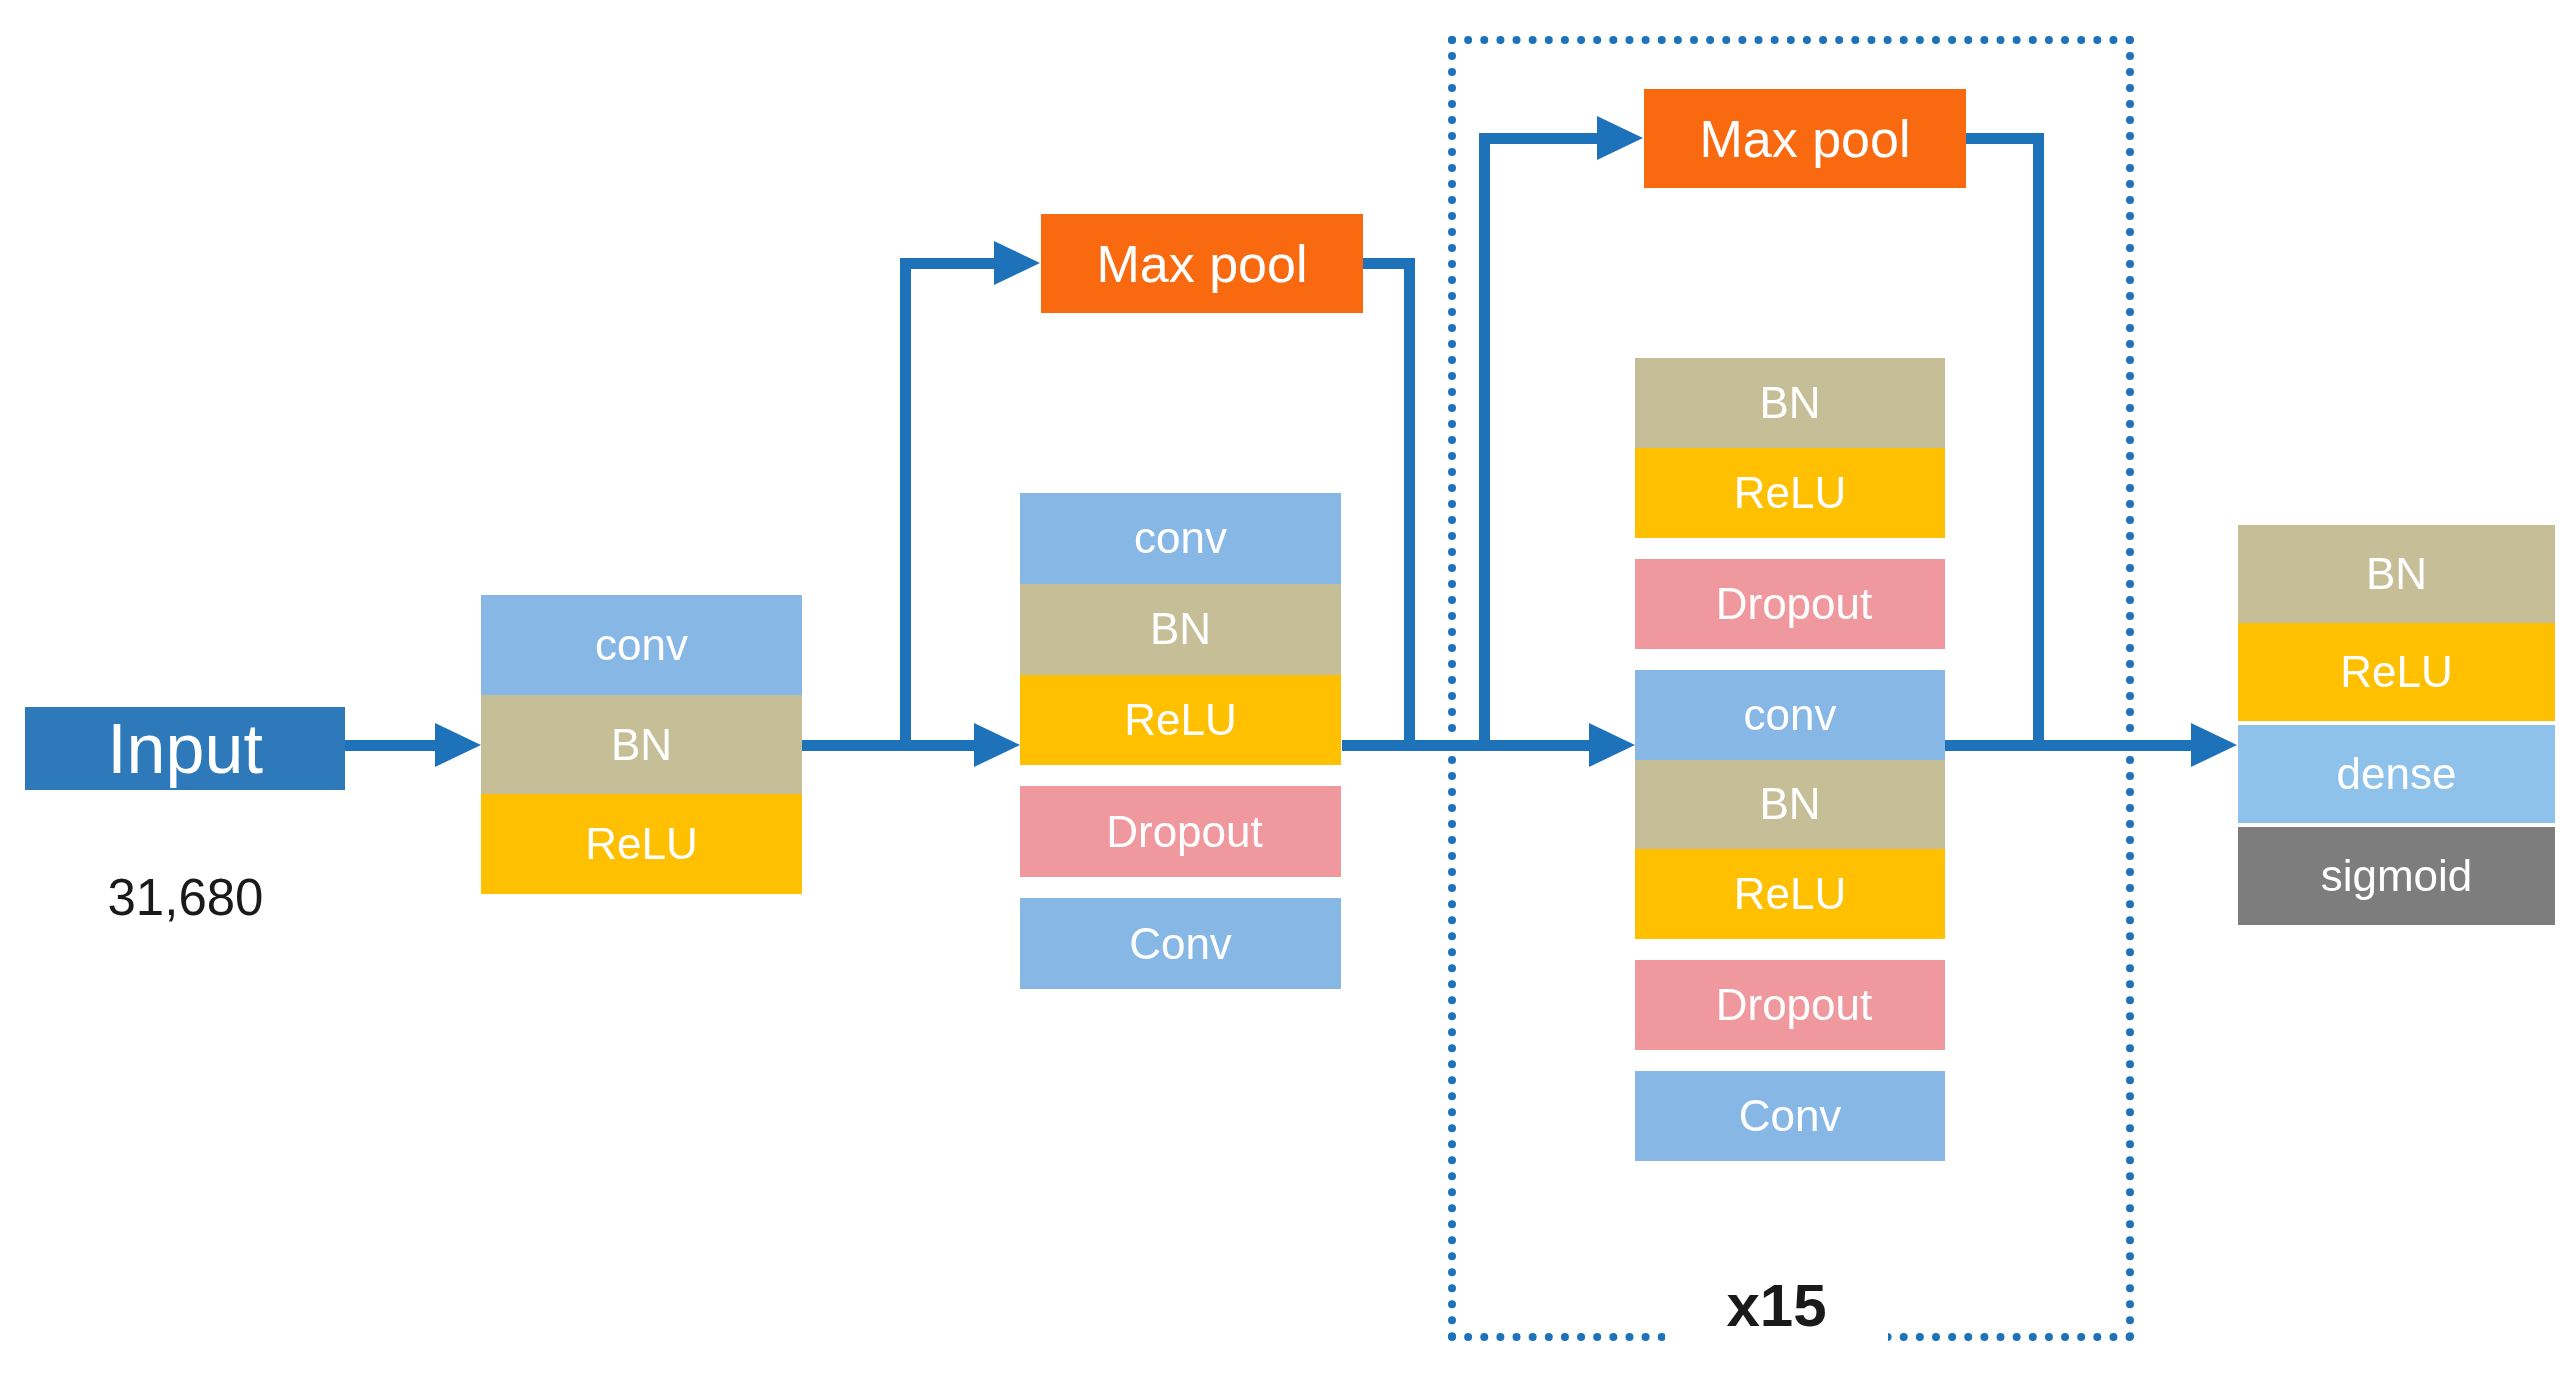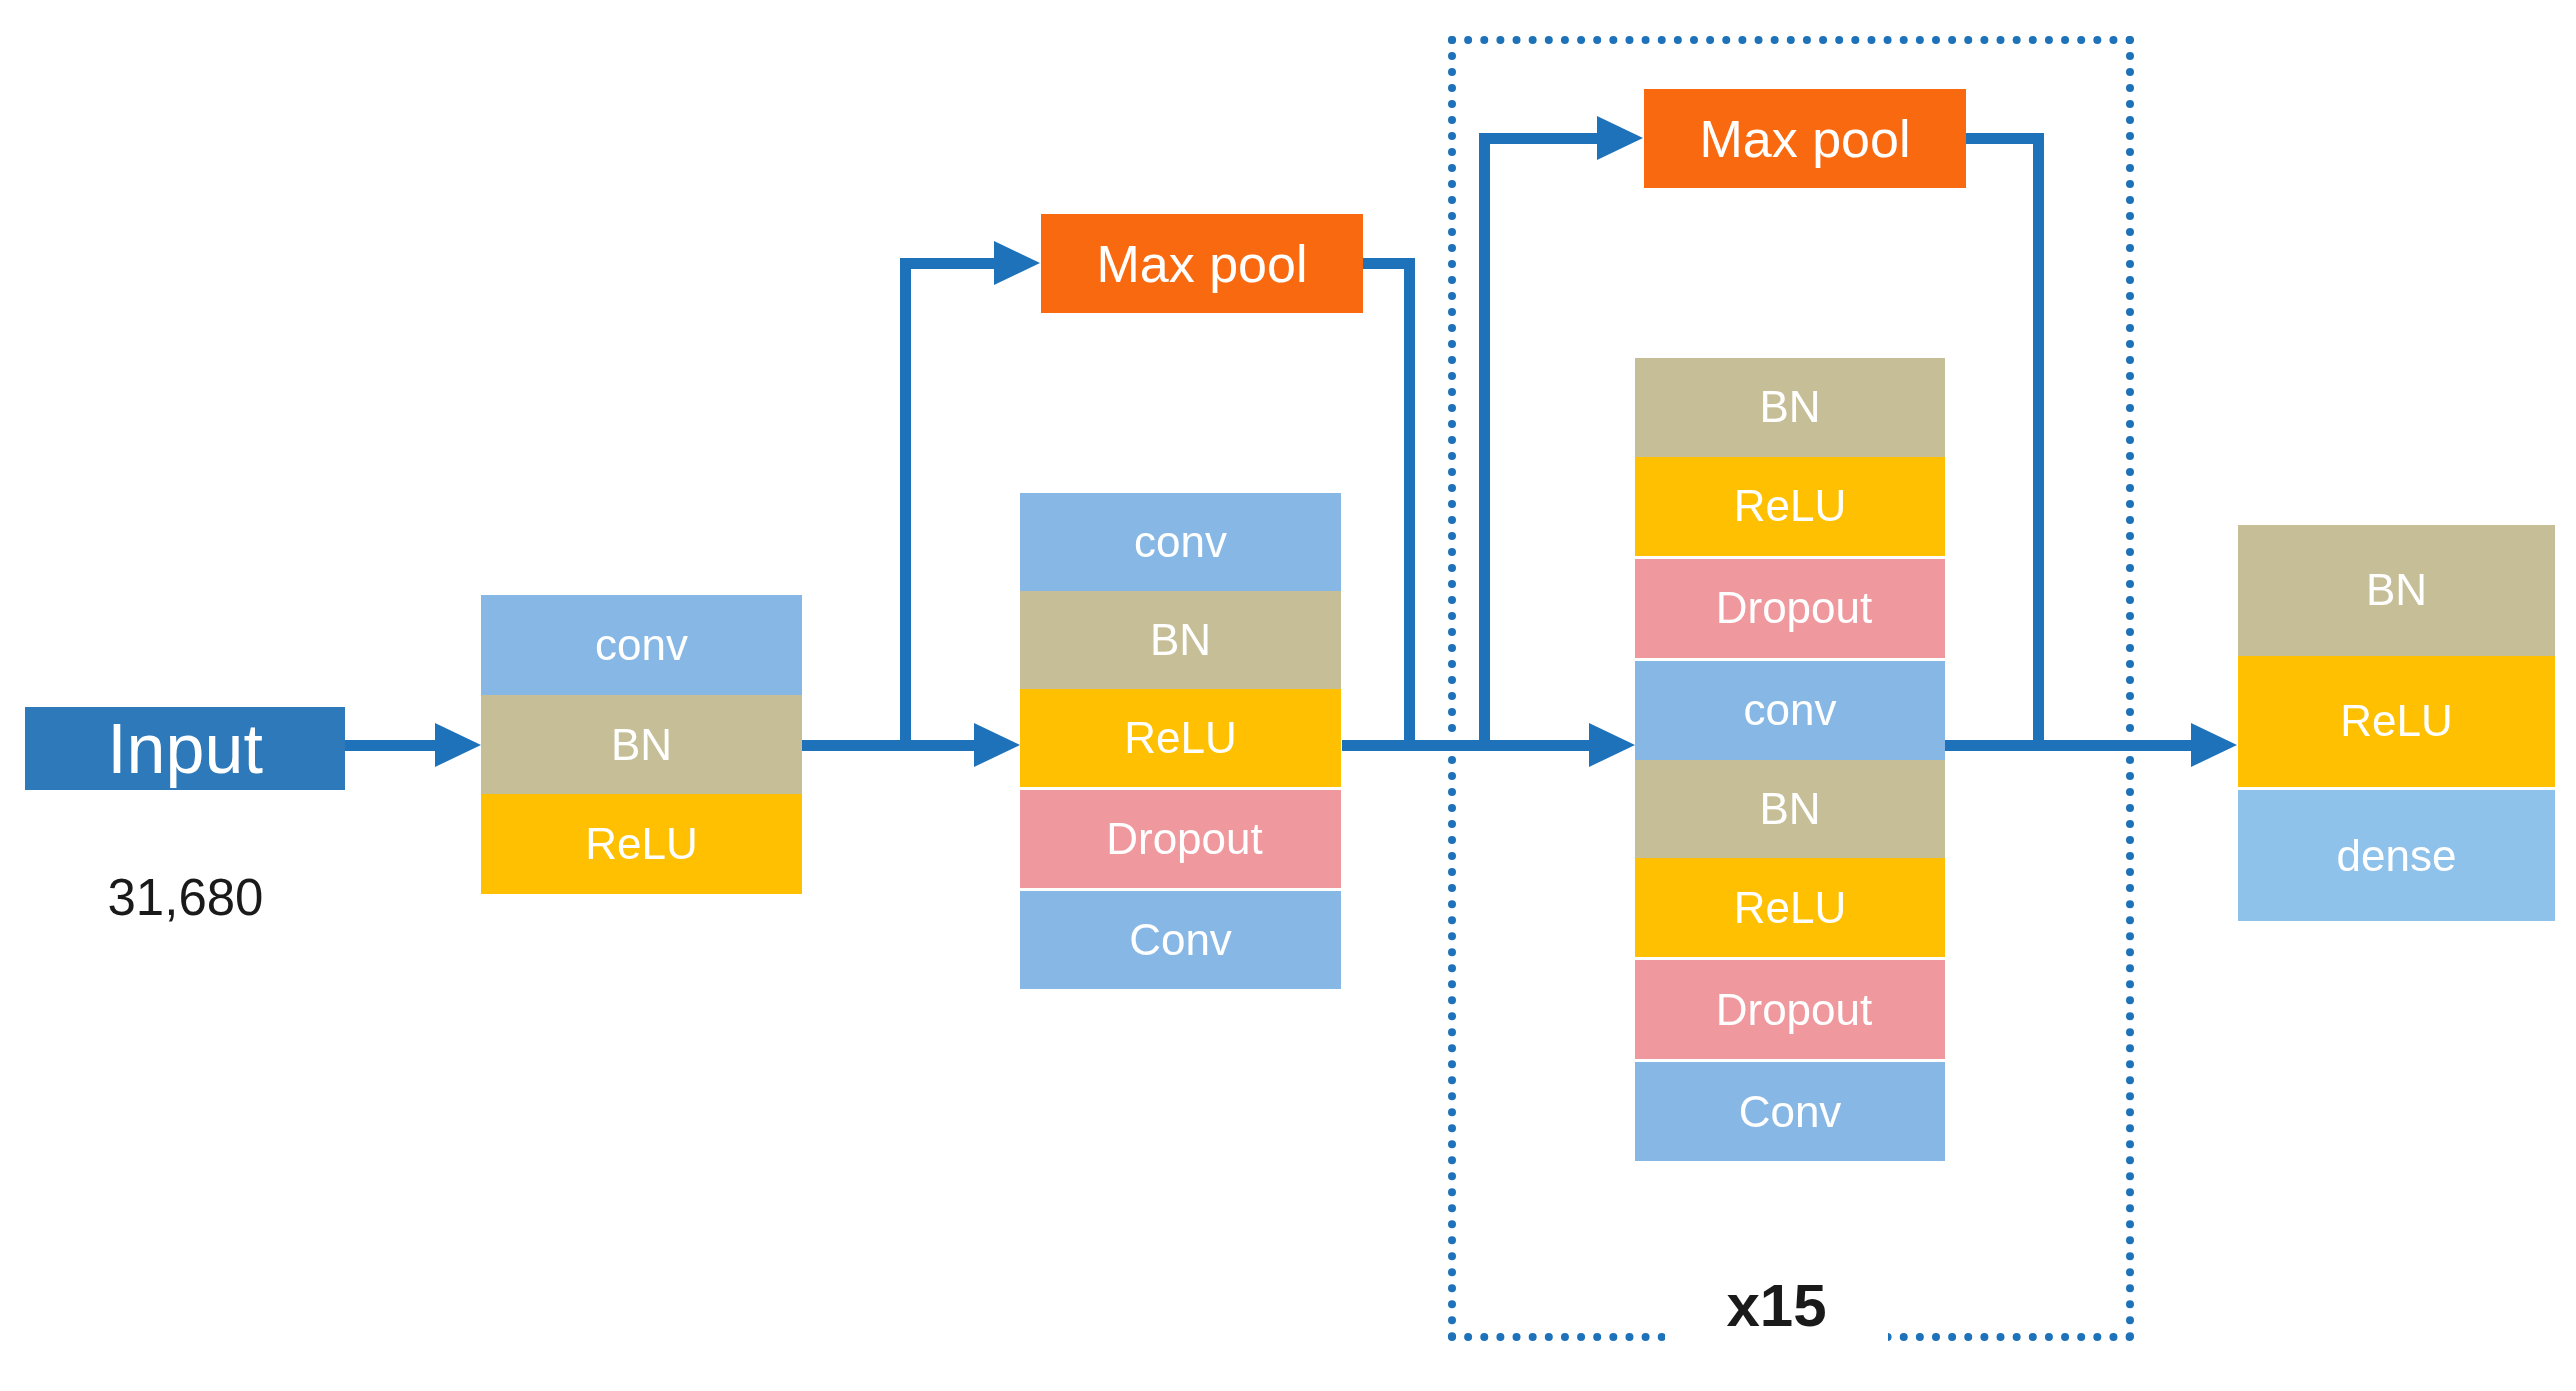--- a/index.html
+++ b/index.html
@@ -4,21 +4,21 @@
 <style>
   html,body{margin:0;padding:0;background:#ffffff;}
   body{font-family:"Liberation Sans", sans-serif;}
   #canvas{position:relative;width:2576px;height:1391px;background:#ffffff;overflow:hidden;}
 
   
   .box{position:absolute;box-sizing:border-box;}
   .stack{position:absolute;display:flex;flex-direction:column;z-index:3;}
   .row{flex:1;display:flex;align-items:center;justify-content:center;
        color:#ffffff;font-size:44px;line-height:1;}
-  .row.hairline{margin:3px 0;padding-left:8px;}
+  .row.hairline{margin:21px 0;padding-left:8px;}
   .row.hairline-lg{margin:3.7px 0;}
 
   .pillbox{position:absolute;display:flex;align-items:center;justify-content:center;
            color:#ffffff;font-size:52px;z-index:3;}
 
   .hline{position:absolute;height:11px;z-index:2;}
   .vline{position:absolute;width:11px;z-index:2;}
   .arrowhead{position:absolute;width:0;height:0;z-index:2;
              border-top:22px solid transparent;border-bottom:22px solid transparent;
              border-left:46px solid #1E72B9;}
@@ -110,16 +110,17 @@
     <div class="row" style="background-color: rgb(198, 190, 151);">BN</div>
     <div class="row" style="background-color: rgb(255, 192, 2);">ReLU</div>
     <div class="row hairline" style="background-color: rgb(239, 153, 158);">Dropout</div>
     <div class="row" style="background-color: rgb(135, 184, 229);">Conv</div>
   </div>
 
   <div class="stack" id="output-block">
     <div class="row" style="background-color: rgb(198, 190, 151);">BN</div>
     <div class="row" style="background-color: rgb(255, 192, 2);">ReLU</div>
     <div class="row hairline-lg" style="background-color: rgb(143, 194, 235);">dense</div>
+    <div class="row" style="background-color: rgb(125, 125, 125);">sigmoid</div>
   </div>
 
 </div>
 
 
 </body></html>

